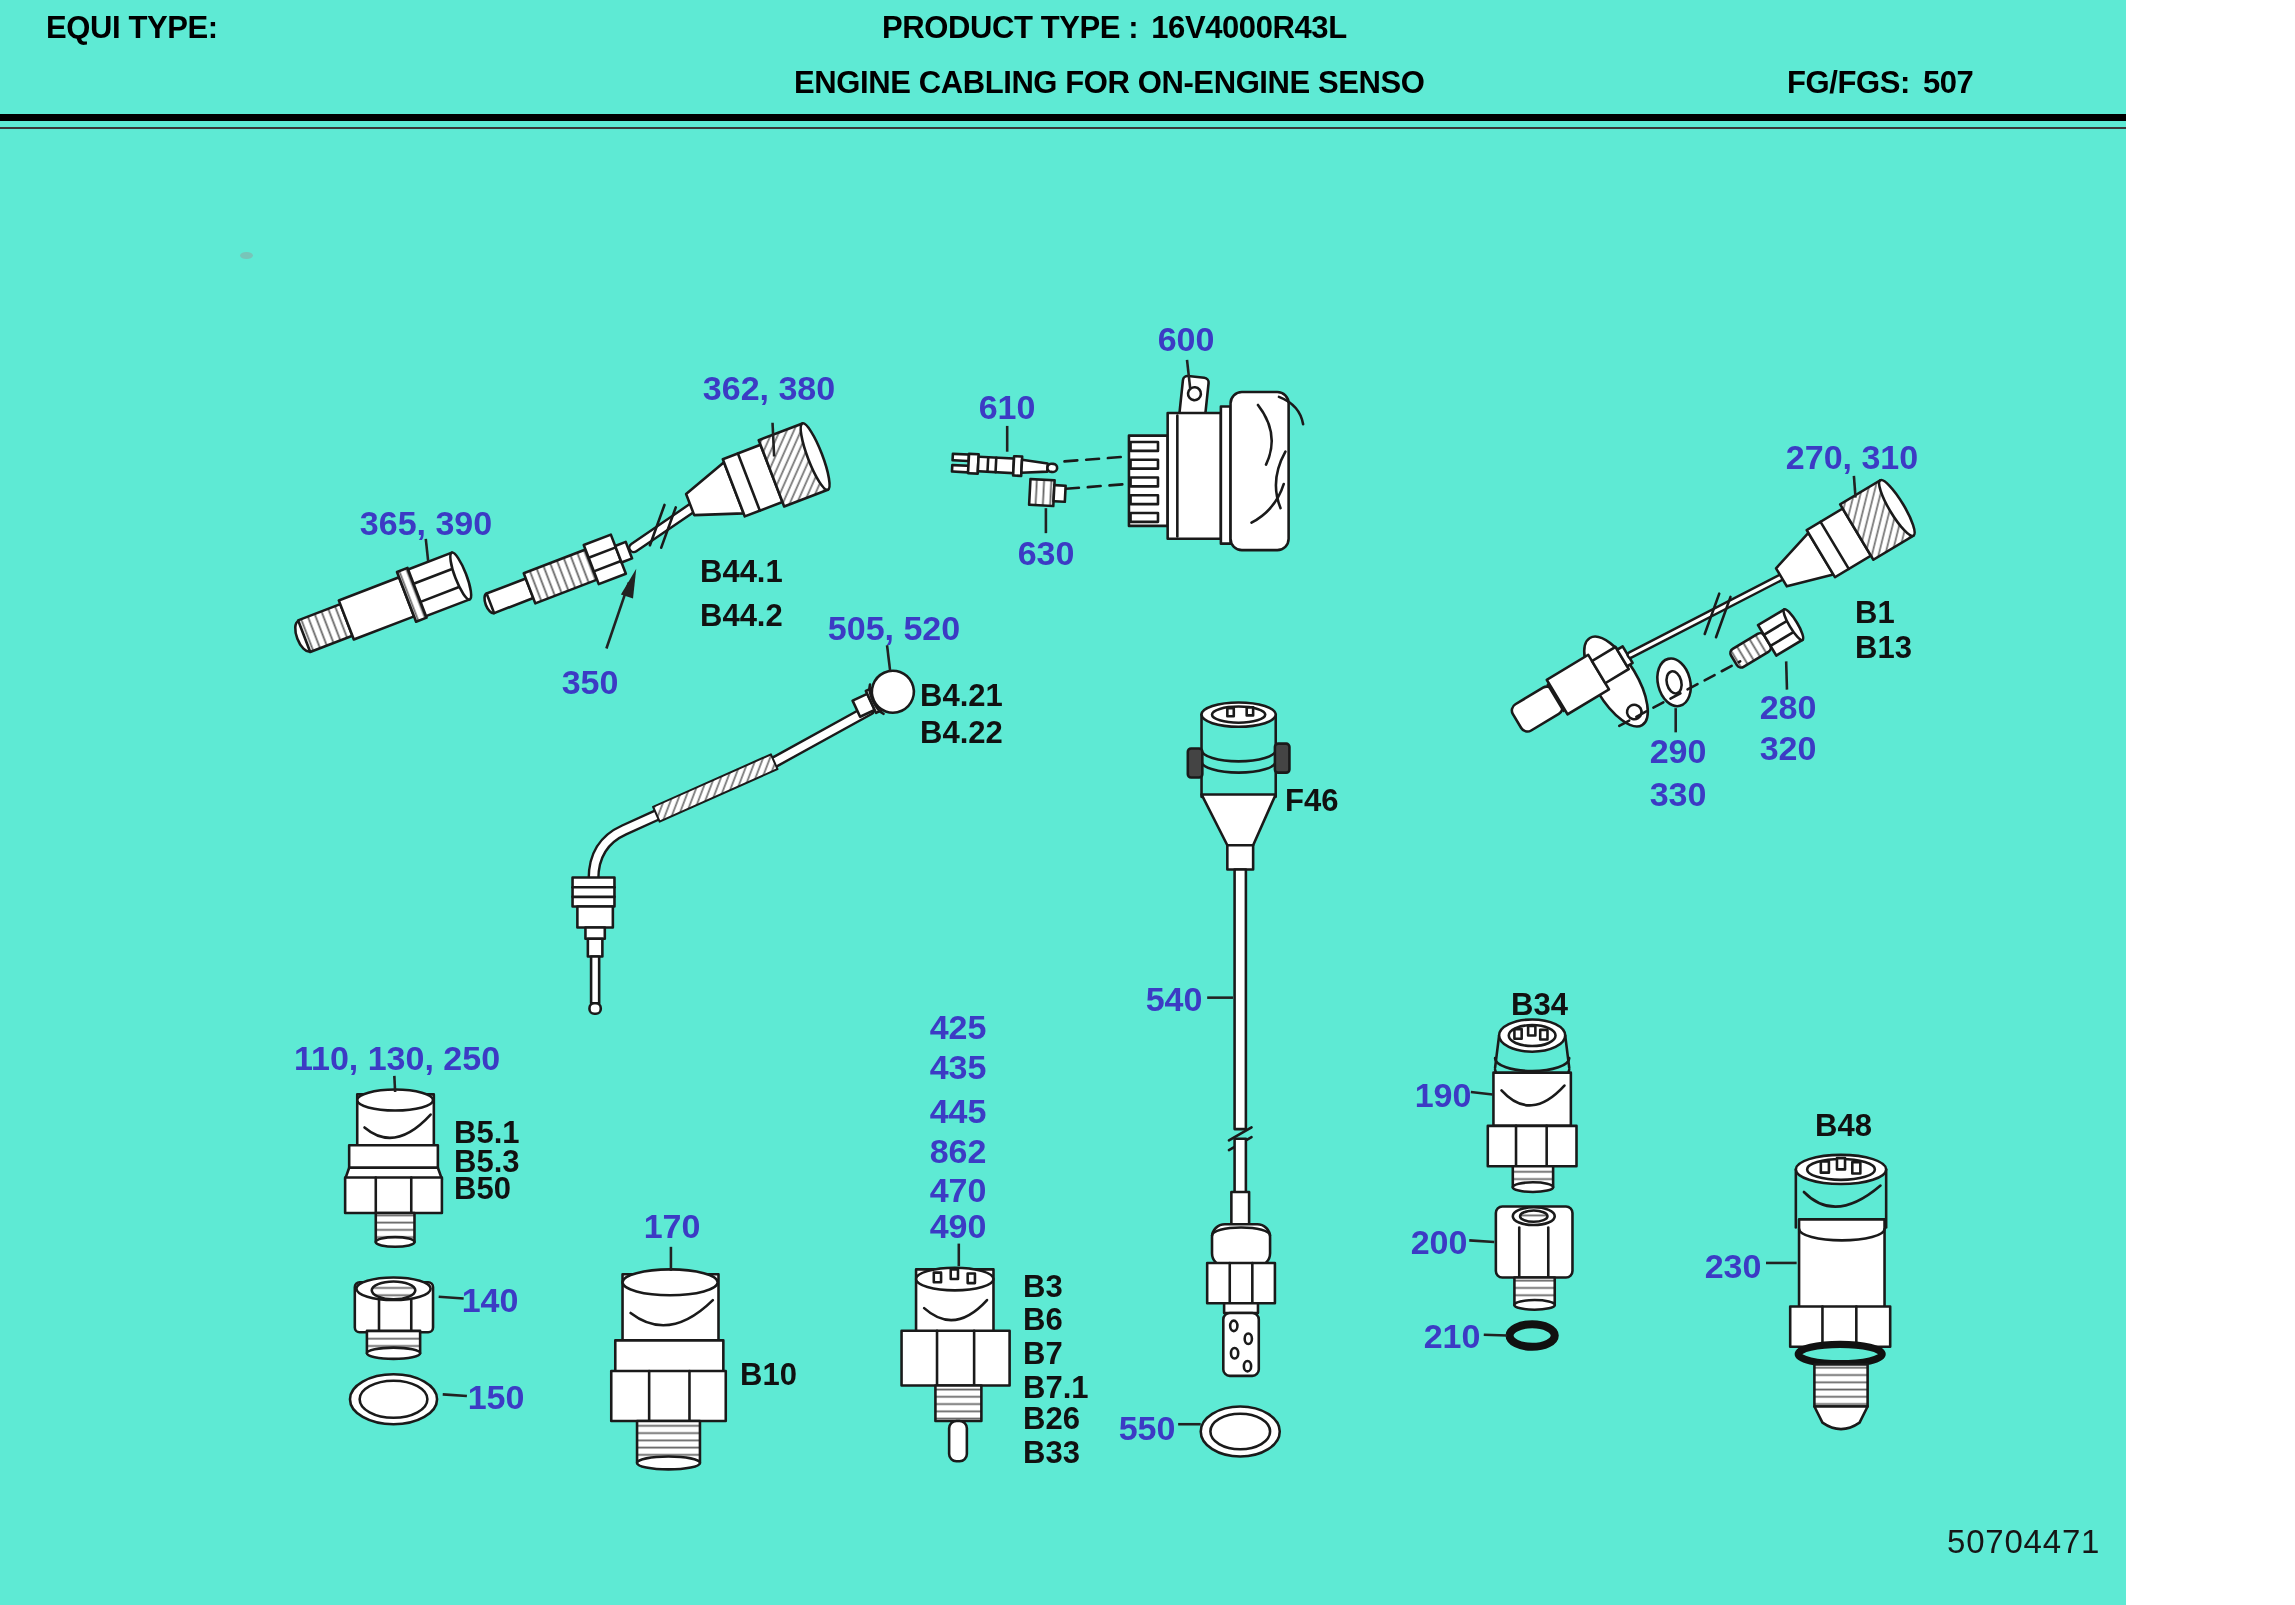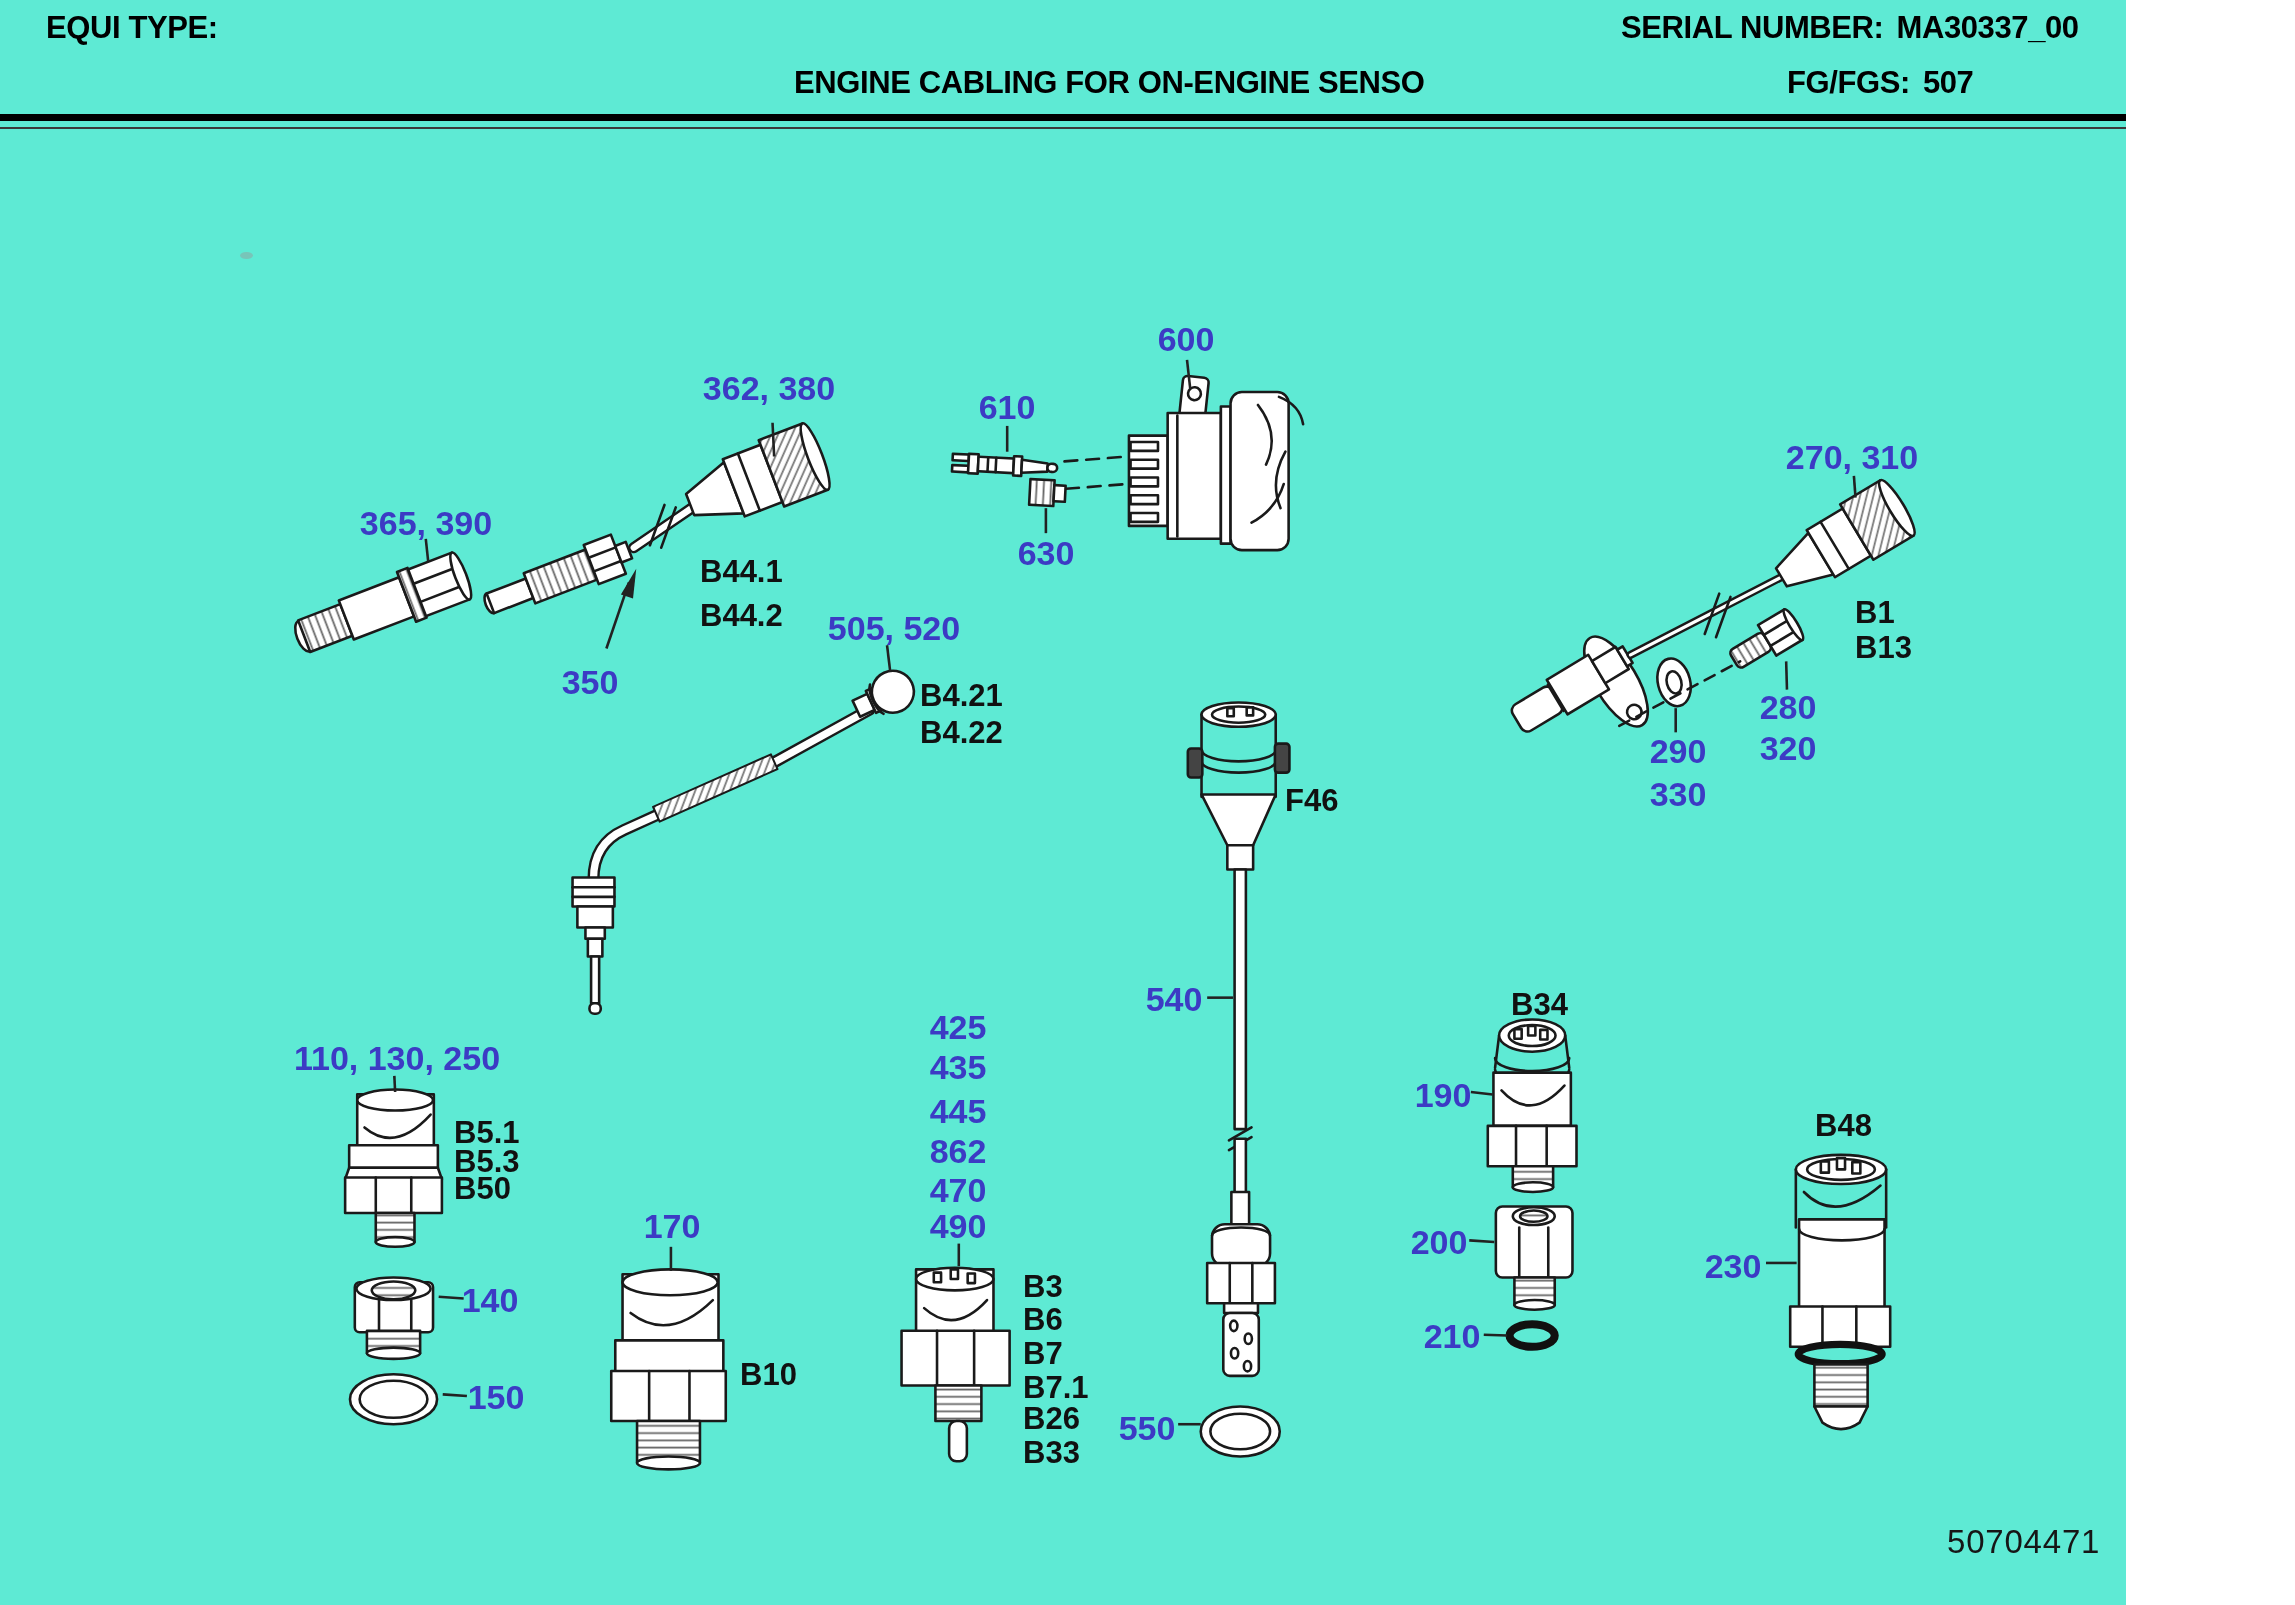--- a/index.html
+++ b/index.html
@@ -18,22 +18,22 @@
   .smudge{position:absolute;left:240px;top:252px;width:13px;height:7.3px;background:#9a9a9a;opacity:.45;border-radius:50%;}
 </style>
 </head>
 <body>
 
 <div id="page">
 
   <div class="hd" style="left:46px;top:11.3px">
     <span>EQUI TYPE:</span>
   </div>
-  <div class="hd" style="left:1621px;top:11.3px">
-    <span>SERIAL NUMBER:</span><span class="gap"></span><span>MA30337_00</span>
+  <div class="hd" style="left:882px;top:11.3px">
+    <span>PRODUCT TYPE :</span><span class="gap"></span><span>16V4000R43L</span>
   </div>
   <div class="hd" style="left:794px;top:66px">
     <span>ENGINE CABLING FOR ON-ENGINE SENSO</span>
   </div>
   <div class="hd" style="left:1787px;top:66px">
     <span>FG/FGS:</span><span class="gap"></span><span>507</span>
   </div>
   <div class="hd" style="left:2175px;top:66px">
     <span>98</span>
   </div>

